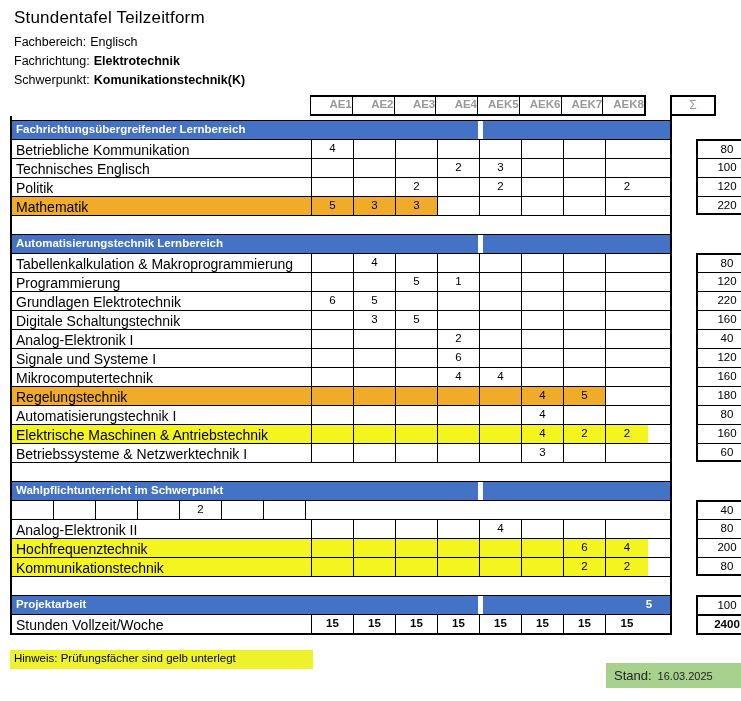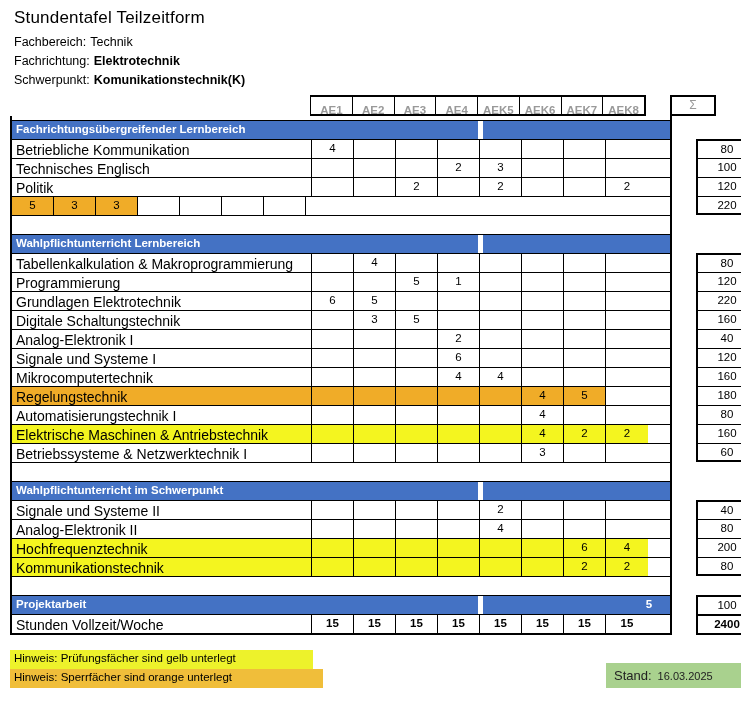--- a/index.html
+++ b/index.html
@@ -13,21 +13,21 @@
   .meta .bold { font-weight: bold; }
 
   .table-area { position: absolute; left: 10px; top: 95px; }
   .trow { display: flex; height: 19px; }
   .header-row { height: 21px; }
   .mini-gap { height: 4px; }
   .total-row { height: 21px; }
 
   .lbl-spacer { width: 300px; }
   .hdrbox { width: 336px; display: flex; border: 2px solid #000; border-left-width: 1px; }
-  .hc { flex: 1; border-right: 1px solid #000; text-align: center; font-size: 11.5px; font-weight: bold; color: var(--hdrgray); padding-top: 7px; }
+  .hc { flex: 1; border-right: 1px solid #000; text-align: right; font-size: 11.5px; font-weight: bold; color: var(--hdrgray); padding-top: 1px; }
   .hc:last-child { border-right: none; }
 
   .mp { width: 662px; display: flex; border-left: 2px solid #000; border-right: 2px solid #000; }
   .bt1 { border-top: 1px solid #000; }
   .bb2 { border-bottom: 2px solid #000; }
 
   .lbl { width: 300px; border-right: 1px solid #000; font-size: 14px; padding: 2px 0 0 4px; white-space: nowrap; overflow: hidden; }
   .vc { width: 42px; border-right: 1px solid #000; text-align: center; font-size: 11.5px; padding-top: 2px; }
   .vc.vlast { border-right: none; }
   .b { font-weight: bold; }
@@ -57,21 +57,21 @@
   .stand-label { font-size: 13px; margin-left: 8px; color: #222; }
   .stand-date { font-size: 11px; margin-left: 6px; color: #222; }
 </style>
 </head>
 <body>
 
 <div class="page">
   <div class="title">Stundentafel Teilzeitform</div>
 
   <div class="meta">
-    <div class="meta-line"><span>Fachbereich:</span><span class="mv">Technik</span></div>
+    <div class="meta-line"><span>Fachbereich:</span><span class="mv">Englisch</span></div>
     <div class="meta-line"><span>Fachrichtung:</span><span class="mv bold">Elektrotechnik</span></div>
     <div class="meta-line"><span>Schwerpunkt:</span><span class="mv bold">Komunikationstechnik(K)</span></div>
   </div>
 
   <div class="table-area" id="table-area">
       <div class="trow header-row">
         <div class="lbl-spacer"></div>
         <div class="hdrbox">
           <div class="hc">AE1</div>
           <div class="hc">AE2</div>
@@ -139,40 +139,41 @@
           <div class="vc">2</div>
           <div class="vc"></div>
           <div class="vc"></div>
           <div class="vc vlast">2</div>
         </div>
         <div class="sg"></div>
         <div class="sc s-mid">120</div>
       </div>
       <div class="trow">
         <div class="mp bt1">
+          <div class="lbl o">Mathematik</div>
           <div class="vc o">5</div>
           <div class="vc o">3</div>
           <div class="vc o">3</div>
           <div class="vc"></div>
           <div class="vc"></div>
           <div class="vc"></div>
           <div class="vc"></div>
           <div class="vc vlast"></div>
         </div>
         <div class="sg"></div>
         <div class="sc s-mid s-last">220</div>
       </div>
       <div class="trow">
         <div class="mp bt1"></div>
         <div class="sg"></div>
         <div class="sum-empty"></div>
       </div>
       <div class="trow">
         <div class="mp bt1">
-          <div class="bs1">Wahlpflichtunterricht Lernbereich</div>
+          <div class="bs1">Automatisierungstechnik Lernbereich</div>
           <div class="bgp"></div>
           <div class="bs2"></div>
         </div>
         <div class="sg"></div>
         <div class="sum-empty"></div>
       </div>
       <div class="trow">
         <div class="mp bt1">
           <div class="lbl">Tabellenkalkulation &amp; Makroprogrammierung</div>
           <div class="vc"></div>
@@ -346,21 +347,20 @@
         <div class="mp bt1">
           <div class="bs1">Wahlpflichtunterricht im Schwerpunkt</div>
           <div class="bgp"></div>
           <div class="bs2"></div>
         </div>
         <div class="sg"></div>
         <div class="sum-empty"></div>
       </div>
       <div class="trow">
         <div class="mp bt1">
-          <div class="lbl">Signale und Systeme II</div>
           <div class="vc"></div>
           <div class="vc"></div>
           <div class="vc"></div>
           <div class="vc"></div>
           <div class="vc">2</div>
           <div class="vc"></div>
           <div class="vc"></div>
           <div class="vc vlast"></div>
         </div>
         <div class="sg"></div>
@@ -438,19 +438,18 @@
           <div class="vc b">15</div>
           <div class="vc b">15</div>
           <div class="vc b vlast">15</div>
         </div>
         <div class="sg"></div>
         <div class="sc s-mid s-thick s-last grand">2400</div>
       </div>
     </div>
 
   <div class="note note-yellow">Hinweis: Prüfungsfächer sind gelb unterlegt</div>
-  <div class="note note-orange">Hinweis: Sperrfächer sind orange unterlegt</div>
 
   <div class="stand">
     <span class="stand-label">Stand:</span>
     <span class="stand-date">16.03.2025</span>
   </div>
 </div>
 
 </body></html>

